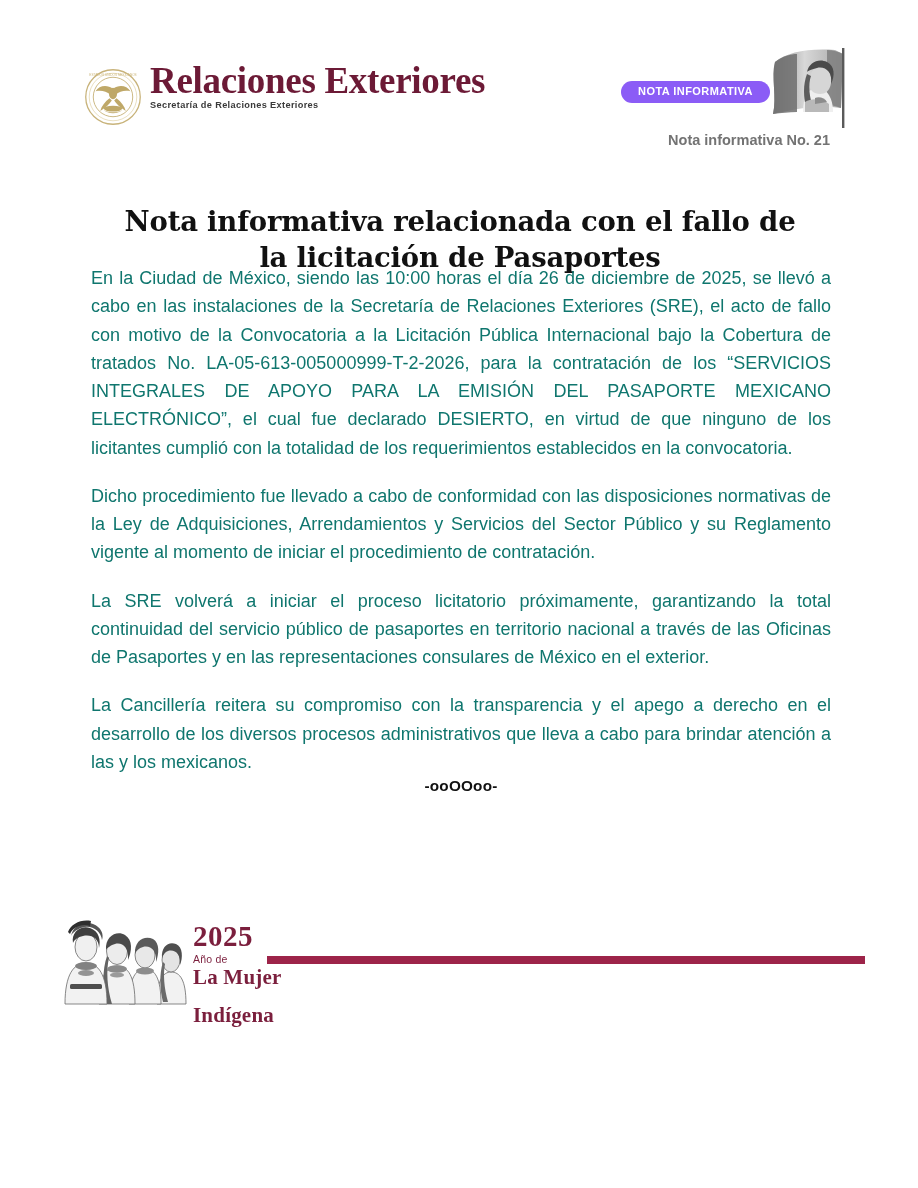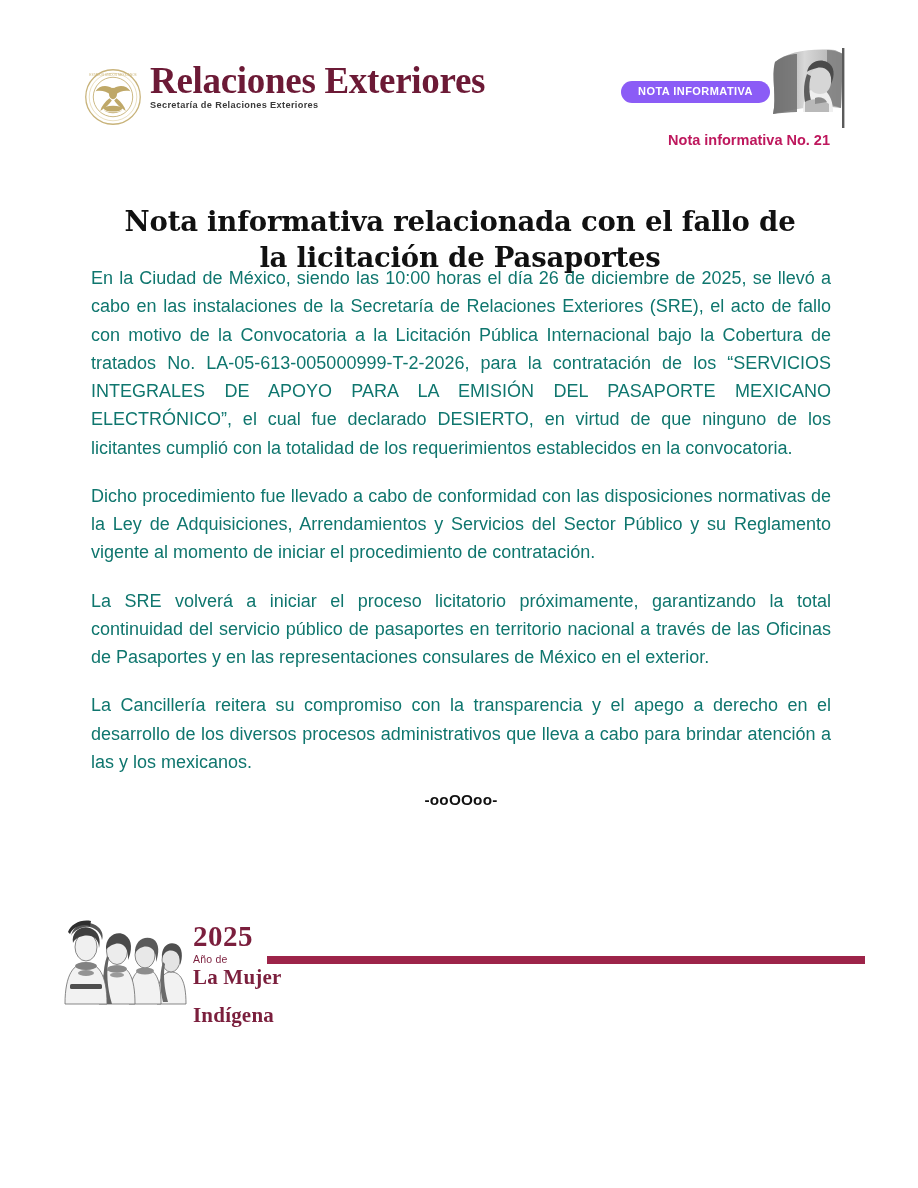--- a/index.html
+++ b/index.html
@@ -97,21 +97,21 @@
   
   .meta {
     position: absolute;
     right: 88px;
     top: 130px;
     text-align: right;
   }
   .meta-line1 {
     font-size: 14.5px;
     font-weight: bold;
-    color: #be185d;
+    color: #737373;
     line-height: 1.5;
   }
   .meta-line2 {
     font-size: 15.5px;
     color: #1a1a1a;
     line-height: 1.55;
   }
 
   
   .doc-title {
@@ -137,21 +137,21 @@
   }
 
   .para {
     font-size: 18px;
     line-height: 1.57;
     color: #0f766e;
     text-align: justify;
     margin: 0 0 20px 0;
     hyphens: none;
   }
-  .para:last-of-type { margin-bottom: 15px; }
+  .para:last-of-type { margin-bottom: 1px; }
 
   .closing {
     text-align: center;
     font-size: 15.3px;
     font-weight: bold;
     color: #111111;
     letter-spacing: 0.2px;
   }
 
   

